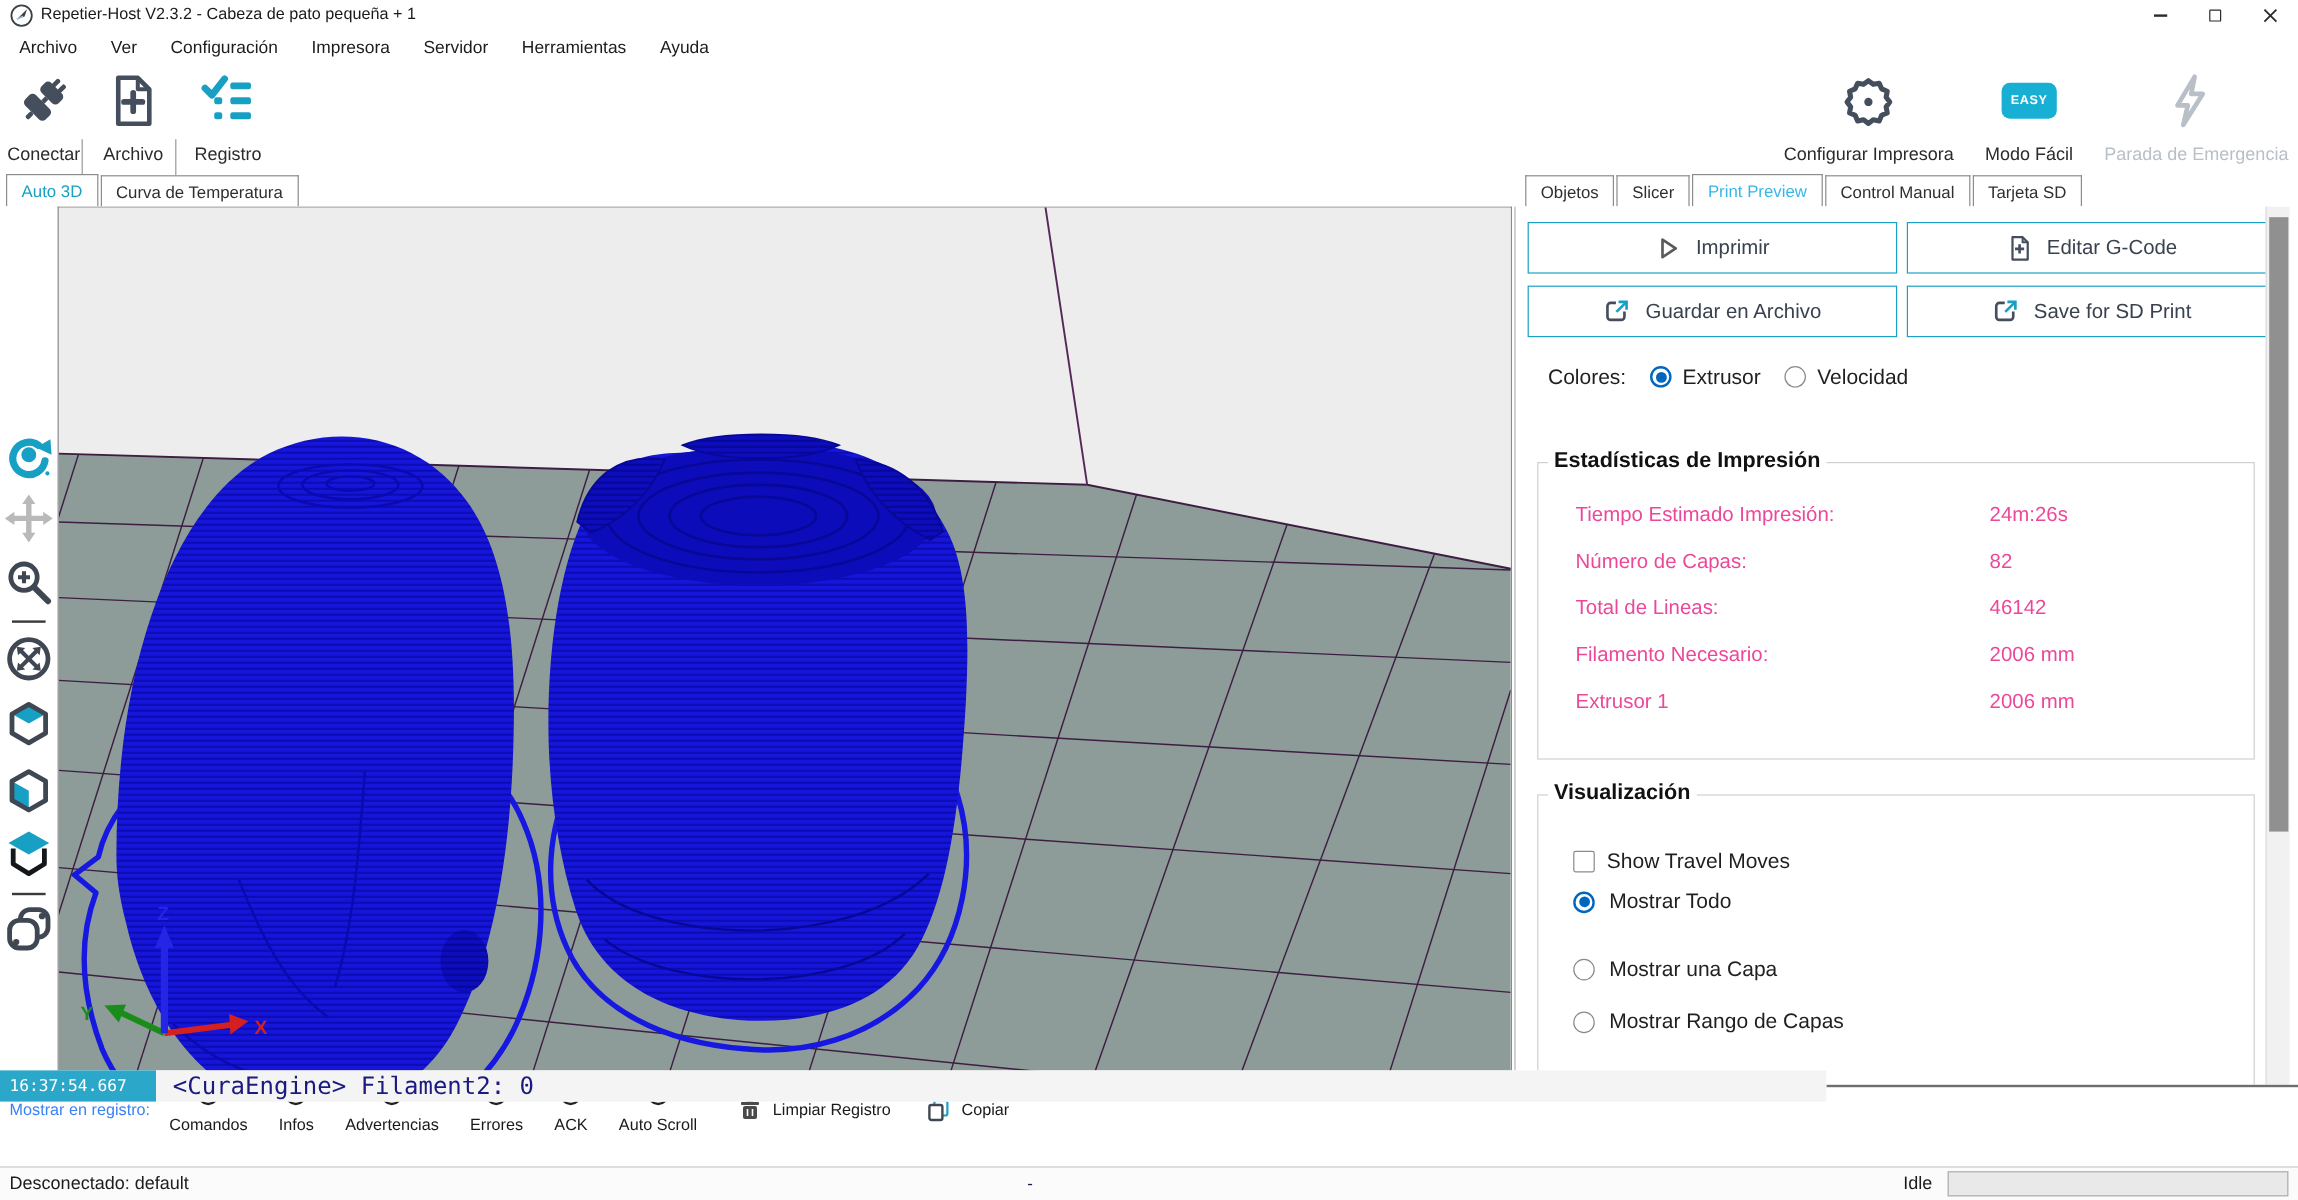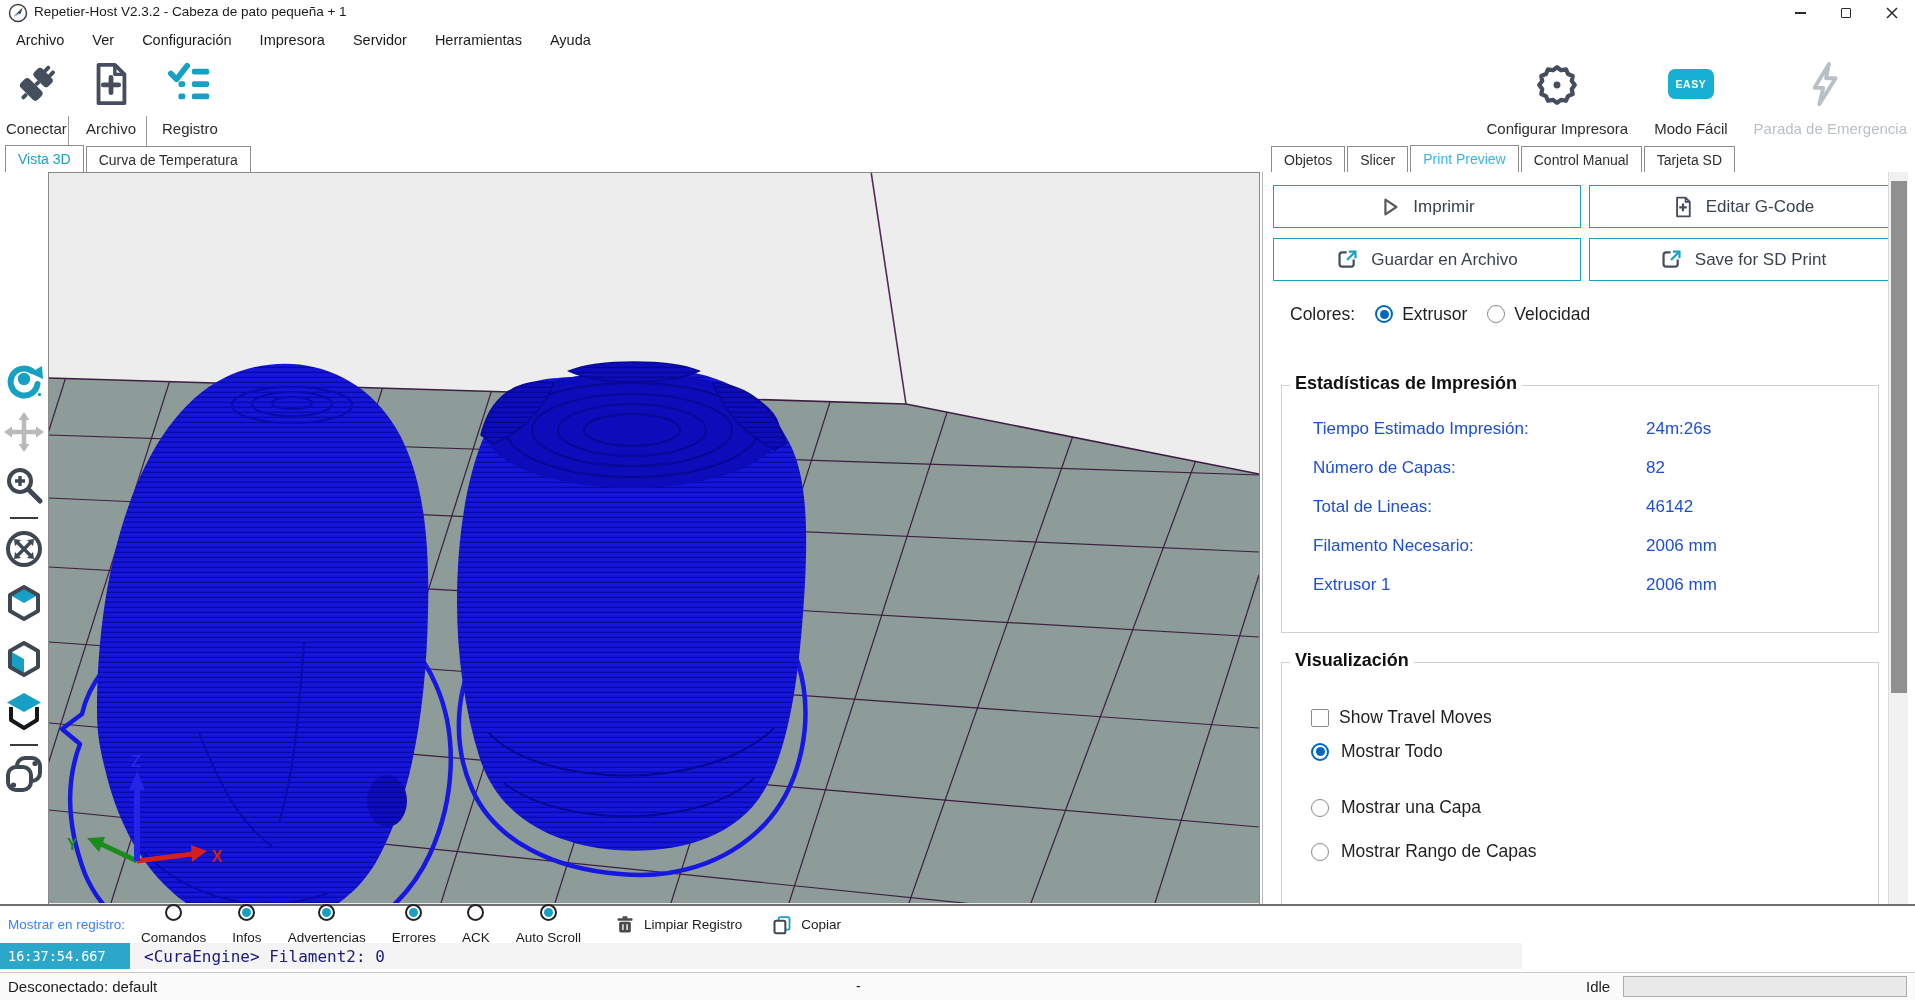--- a/index.html
+++ b/index.html
@@ -59,21 +59,21 @@
   
   .rpanel { left:1262px; top:0; width:653px; height:732px; background:#fff; border-left:1px solid #b5b5b5; overflow:hidden; }
   .rbtn { height:43px; border:1.6px solid #1ba1c5; background:#fff; display:flex; align-items:center;
     justify-content:center; gap:12px; font-size:17px; color:#39424e; }
   .colors-row { display:flex; align-items:center; }
   .colors-label { font-size:17.5px; color:#1f1f1f; }
   .opt-label { font-size:17.5px; color:#1f1f1f; }
   .groupbox { border:1px solid #d0d0d0; background:#fff; }
   .legend { position:absolute; top:-13px; left:8px; background:#fff; padding:0 5px;
     font-size:18px; font-weight:bold; color:#111; white-space:nowrap; }
-  .stat-row { position:absolute; left:31px; width:540px; display:flex; font-size:17px; color:#1d4ed8; }
+  .stat-row { position:absolute; left:31px; width:540px; display:flex; font-size:17px; color:#ec4899;gap:12px; }
   .stat-label { width:333px; }
   
   .wradio { width:18px; height:18px; border:1.5px solid #8a8a8a; border-radius:50%; background:#fff;
     display:flex; align-items:center; justify-content:center; }
   .wradio.on { border:2px solid #0067c0; }
   .wradio.on .dot { width:9px; height:9px; border-radius:50%; background:#0067c0; }
   .wcheck { width:18px; height:18px; border:1.5px solid #8a8a8a; background:#fff; border-radius:2px; }
   
   .scrollbar { left:1888px; top:0; width:20px; height:732px; background:#f1f1f1; border-left:1px solid #dcdcdc; }
   .sthumb { left:2px; top:9px; width:16px; height:512px; background:#909090; }
@@ -84,25 +84,25 @@
   .logbar-label { font-size:13.5px; color:#3b82f6; margin-left:8px; margin-right:16px; }
   .ltoggle { display:flex; align-items:center; gap:9px; margin-right:26px;flex-direction:column; }
   .ltog-circle { width:17px; height:17px; border:2.4px solid #222; border-radius:50%; background:#fff;
     display:flex; align-items:center; justify-content:center; }
   .ltog-circle.on .dot { width:9px; height:9px; border-radius:50%; background:#18a0c4; }
   .ltoggle .tg-label { font-size:13.5px; color:#1a1a1a; }
   .logaction { display:flex; align-items:center; gap:9px; margin-right:30px; }
   .logaction .tg-label { font-size:13.5px; color:#1a1a1a; }
 
   
-  .logline { left:0; top:943px; width:1522px; height:26px; display:flex; background:#fff; }
+  .logline { left:0; top:892px; width:1522px; height:26px; display:flex; background:#fff; }
   .logtime { width:130px; height:26px; background:#2ba7c9; color:#fff; display:flex; align-items:center;
     font-family:"DejaVu Sans Mono", monospace; font-size:13.5px; padding-left:8px; }
   .logmsg { flex:1; height:26px; background:#f4f4f4; color:#1a1a80; display:flex; align-items:center;
-    font-family:"DejaVu Sans Mono", monospace; font-size:16px; padding-left:14px; }
+    font-family:"DejaVu Sans Mono", monospace; font-size:20px; padding-left:14px; }
 
   
   .statusbar { left:0; top:972px; width:1915px; height:28px; background:#fbfbfb; border-top:1px solid #c9c9c9; }
   .status-left { left:8px; top:5px; font-size:15px; color:#1c1c1c; }
   .status-center { left:856px; top:5px; font-size:14px; color:#1a1a50; }
   .status-right { left:1586px; top:5px; font-size:15px; color:#1c1c1c; }
   .progress { left:1623px; top:3px; width:284px; height:21px; background:#e9e9e9; border:1px solid #adadad; }
 
   svg { display:block; }
 </style>
@@ -210,21 +210,21 @@
           <svg viewBox="0 0 40 48" width="40" height="46">
               <path d="M22 3 7 28h9l-4 17 17-27h-10z" fill="none" stroke="#b9bfc7" stroke-width="4" stroke-linejoin="round"></path>
             </svg>
         </div>
         <div class="tlabel">Parada de Emergencia</div>
       </div>
     </div>
   </div>
 
   <div class="abs tabrow tabs-left">
-    <div class="tab active-left">Vista 3D</div>
+    <div class="tab active-left">Auto 3D</div>
     <div class="tab">Curva de Temperatura</div>
   </div>
   <div class="abs tabrow tabs-right">
     <div class="tab">Objetos</div>
     <div class="tab">Slicer</div>
     <div class="tab active-right">Print Preview</div>
     <div class="tab">Control Manual</div>
     <div class="tab">Tarjeta SD</div>
   </div>
 

